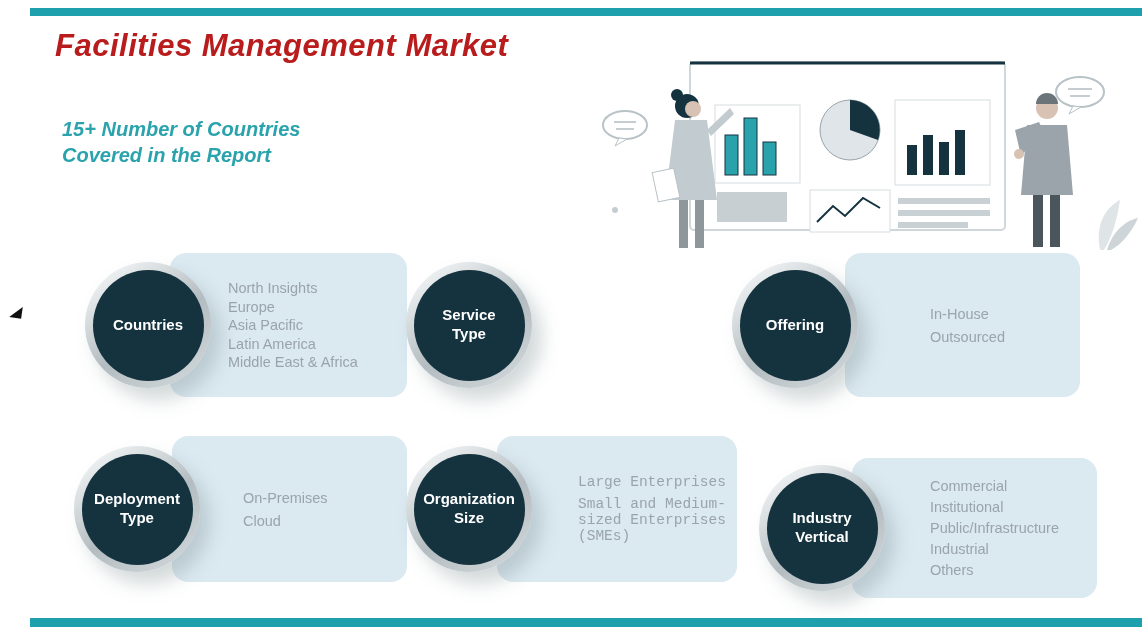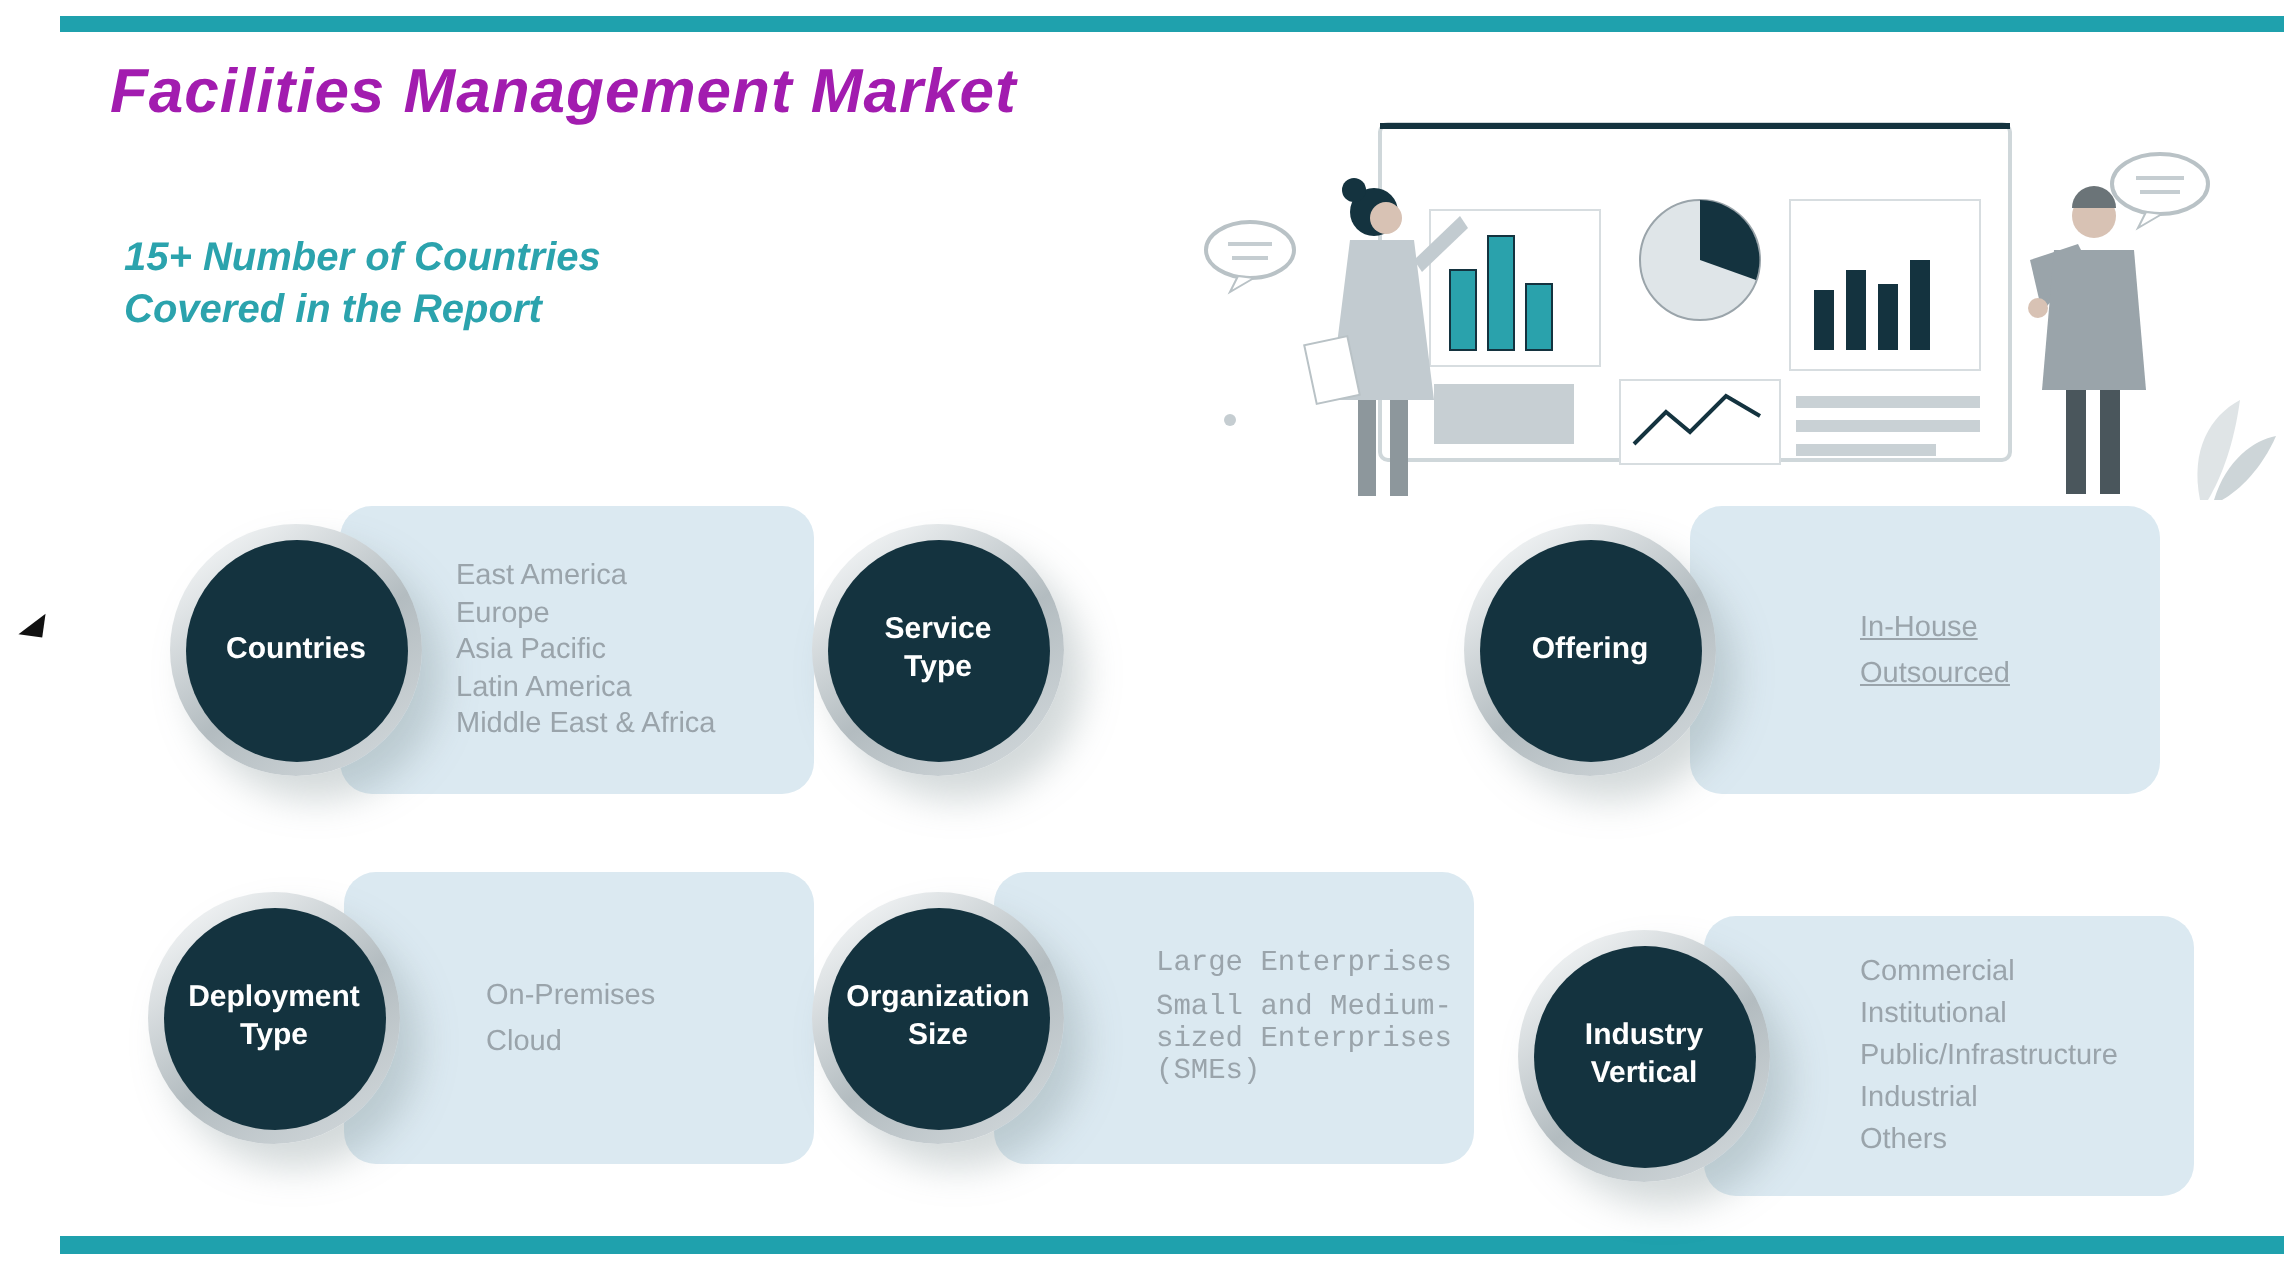--- a/index.html
+++ b/index.html
@@ -5,21 +5,21 @@
   html,body{margin:0;padding:0;background:#ffffff;}
   body{font-family:"Liberation Sans", sans-serif;}
   .page{position:relative;width:1142px;height:632px;background:#ffffff;overflow:hidden;}
 
   
   .bar-top{position:absolute;top:8px;left:30px;right:0;height:8px;background:#1fa1ad;}
   .bar-bottom{position:absolute;bottom:5px;left:30px;right:0;height:9px;background:#1fa1ad;}
 
   
   .title{position:absolute;left:55px;top:28px;font-size:31px;font-weight:bold;font-style:italic;
-         color:#a21caf;letter-spacing:.5px;}
+         color:#b91c1c;letter-spacing:.5px;}
   .subtitle{position:absolute;left:62px;top:116px;font-size:20px;font-weight:bold;font-style:italic;
             color:#2ba3ad;line-height:1.32;}
 
   
   .logo{position:absolute;left:913px;top:32px;display:flex;align-items:flex-start;gap:7px;}
   .logo-icon{width:28px;height:28px;flex:0 0 auto;}
   .logo-text-wrap{display:flex;flex-direction:column;}
   .logo-name{font-size:18px;color:#1d3b53;font-weight:500;letter-spacing:.2px;}
   .logo-tagline{font-size:6px;color:#2aa2ac;letter-spacing:2.2px;text-transform:uppercase;margin-top:2px;font-weight:bold;}
 
@@ -43,21 +43,21 @@
 
   .g1{left:85px;top:253px;width:322px;height:144px;}
   .g2{left:406px;top:253px;width:331px;height:144px;}
   .g3{left:732px;top:253px;width:348px;height:144px;}
   .g4{left:74px;top:436px;width:333px;height:146px;}
   .g5{left:406px;top:436px;width:331px;height:146px;}
   .g6{left:759px;top:458px;width:338px;height:140px;}
 
   .g1 .panel{left:85px;}  .g1 .items{padding-left:58px;}  .g1 .items li{margin:2.5px 0;}
   .g2 .panel{left:91px;}  .g2 .items{padding-left:81px;}
-  .g3 .panel{left:113px;} .g3 .items{padding-left:85px;text-decoration:underline;}
+  .g3 .panel{left:113px;} .g3 .items{padding-left:85px;}
   .g4 .panel{left:98px;}  .g4 .items{padding-left:71px;}
   .g5 .panel{left:91px;}  .g5 .items{padding-left:81px;font-family:Liberation Mono, monospace;}  .g5 .items li{margin:6px 0;}
   .g6 .panel{left:93px;}  .g6 .items{padding-left:78px;}  .g6 .items li{margin:5px 0;}
 
   
   .illus{position:absolute;left:595px;top:50px;width:545px;height:215px;}
 </style>
 </head>
 <body>
 
@@ -153,21 +153,21 @@
       <path d="M512,200 C518,180 532,170 543,168 C536,184 525,195 516,200 Z" fill="#cdd5d8"></path>
     </g>
     <circle cx="20" cy="160" r="3" fill="#c5cdd1"></circle>
   </svg>
 
   <div class="cursor-tri"></div>
 
   <section class="group g1">
     <div class="panel">
       <ul class="items">
-        <li>East America</li>
+        <li>North Insights</li>
         <li>Europe</li>
         <li>Asia Pacific</li>
         <li>Latin America</li>
         <li>Middle East &amp; Africa</li>
       </ul>
     </div>
     <div class="halo">
       <div class="circle">
           <span>Countries</span>
         </div>

